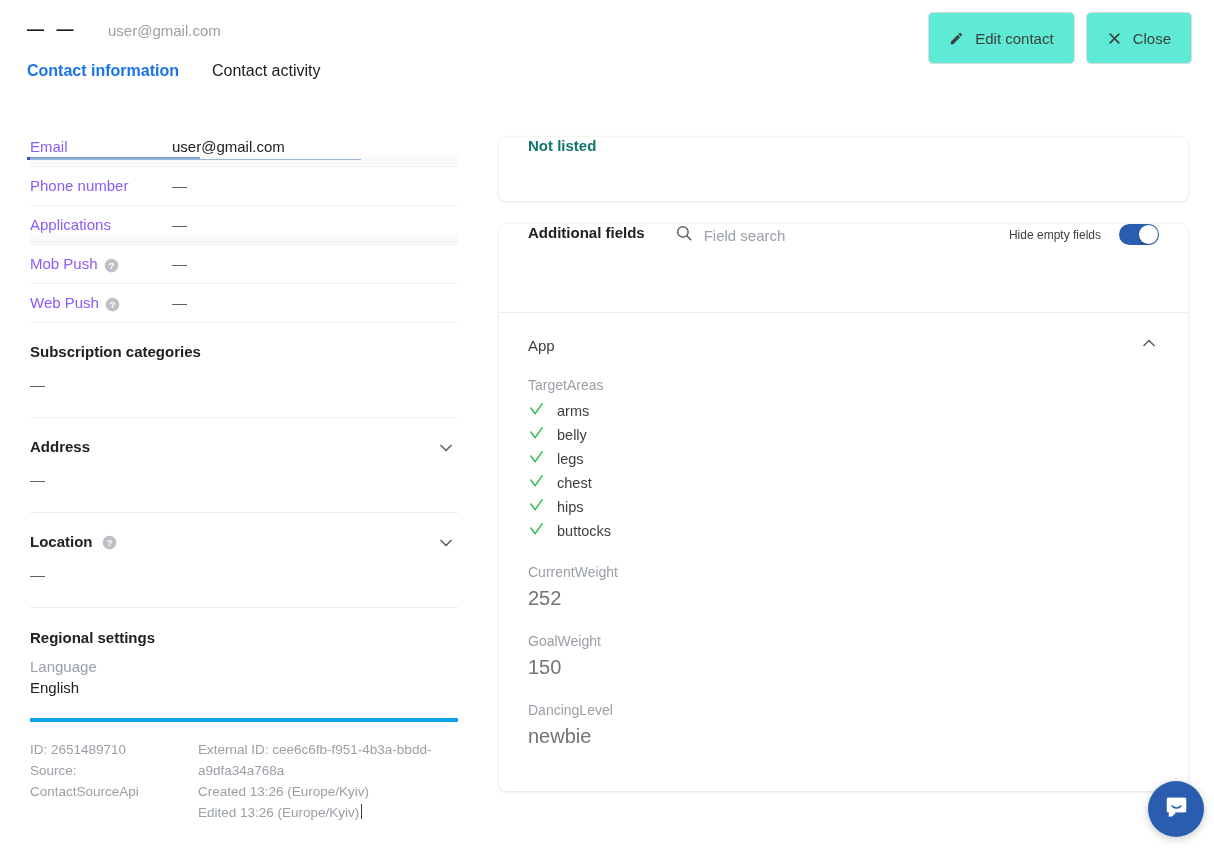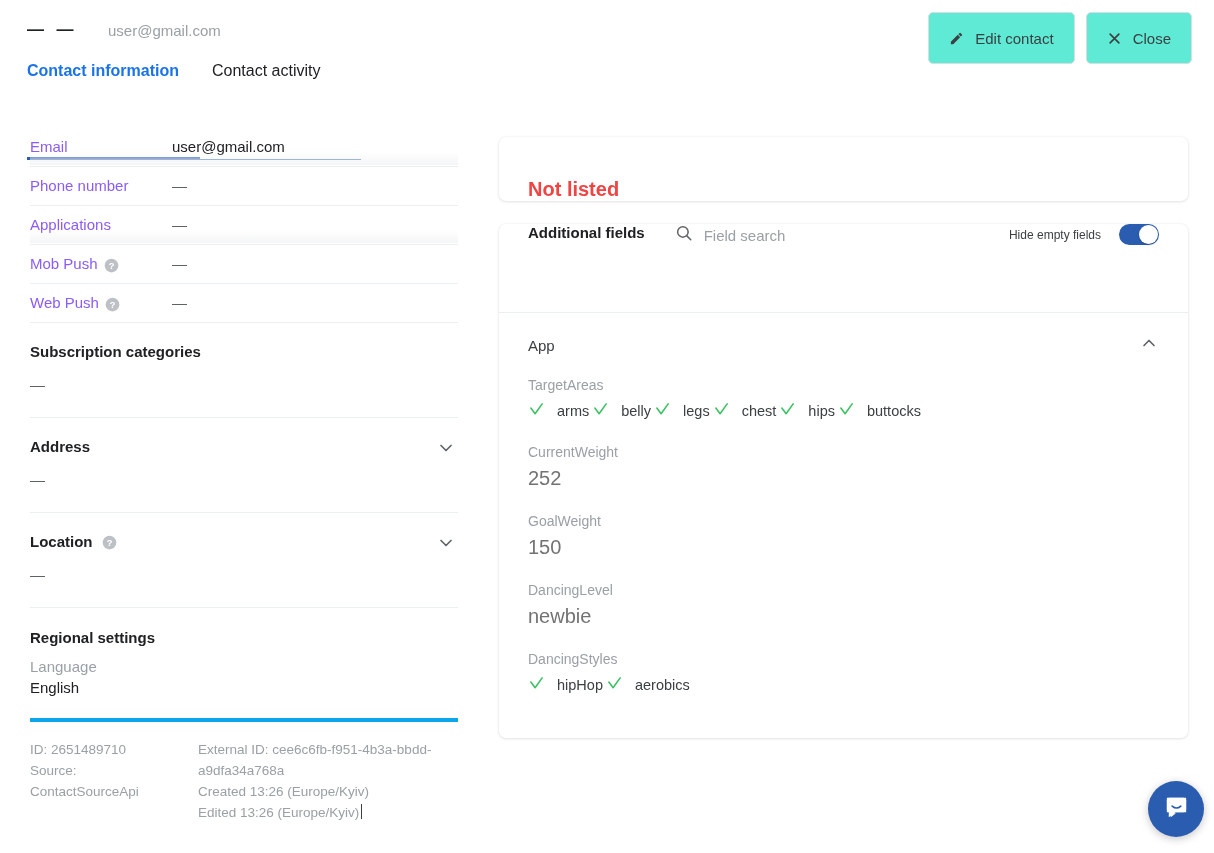--- a/index.html
+++ b/index.html
@@ -114,22 +114,22 @@
 
   
   .right-col {
     position: absolute; left: 499px; top: 137px; width: 689px;
   }
   .card {
     background: #ffffff; border-radius: 7px;
     box-shadow: 0 1px 3px rgba(60,64,67,0.12), 0 0 2px rgba(60,64,67,0.10);
   }
   .card-notlisted {
-    height: 64px; display: flex; align-items: flex-end; padding: 0 29px;
-    font-size: 20px; font-weight: 700; color: #ef4444;
+    height: 64px; display: flex; align-items: flex-start; padding: 0 29px;
+    font-size: 15px; font-weight: 700; color: #0f766e;
   }
   .card-additional { margin-top: 23px; }
   .addl-header {
     height: 89px; display: flex; align-items: flex-start; padding: 0 29px;
     border-bottom: 1px solid #eceff1; position: relative;
   }
   .addl-title { font-size: 15px; font-weight: 700; color: #202124; }
   .addl-search {
     display: flex; align-items: center; gap: 11px; margin-left: 30px;
   }
@@ -152,21 +152,21 @@
     height: 64px; display: flex; align-items: center; padding: 0 29px;
     position: relative; cursor: pointer;
   }
   .group-title { font-size: 15px; color: #3c4043; }
   .group-chevron { position: absolute; right: 29px; }
 
   .group-body { padding: 0 29px 20px 29px; }
   .attr { margin-bottom: 23px; }
   .attr-key { font-size: 14px; color: #9aa0a6; margin-bottom: 7px; }
   .attr-val { font-size: 20px; color: #737373; }
-  .attr-list { display: flex; flex-direction: row; gap: 3px; margin-top: 1px; }
+  .attr-list { display: flex; flex-direction: column; gap: 3px; margin-top: 1px; }
   .attr-item { display: flex; align-items: center; gap: 12px; height: 21px; }
   .attr-item span { font-size: 14.5px; color: #3c4043; }
 
   
   .chat-launcher {
     position: absolute; right: 10px; bottom: 16px;
     width: 56px; height: 56px; border-radius: 50%;
     background: #2a5db0; cursor: pointer;
     display: flex; align-items: center; justify-content: center;
     box-shadow: 0 2px 8px rgba(0,0,0,0.22);
@@ -406,37 +406,20 @@
       <div class="attr">
         <div class="attr-key">GoalWeight</div>
         <div class="attr-val">150</div>
       </div>
 
       <div class="attr">
         <div class="attr-key">DancingLevel</div>
         <div class="attr-val">newbie</div>
       </div>
 
-      <div class="attr">
-        <div class="attr-key">DancingStyles</div>
-        <div class="attr-list">
-          <div class="attr-item">
-            <span><svg width="17" height="17" viewBox="0 0 24 24" fill="none" stroke="#3ac162" stroke-width="2.2" stroke-linecap="round" stroke-linejoin="round">
-                  <path d="M4 10l6 8 10-14"></path>
-                </svg></span>
-            <span>hipHop</span>
-          </div>
-          <div class="attr-item">
-            <span><svg width="17" height="17" viewBox="0 0 24 24" fill="none" stroke="#3ac162" stroke-width="2.2" stroke-linecap="round" stroke-linejoin="round">
-                  <path d="M4 10l6 8 10-14"></path>
-                </svg></span>
-            <span>aerobics</span>
-          </div>
-        </div>
-      </div>
 
     </div>
   </div>
 </div>
 
 <div class="chat-launcher">
   <span>
     <svg width="27" height="27" viewBox="0 0 28 28">
       <path d="M4 4 h20 a0 0 0 0 1 0 0 v15 a0 0 0 0 1 0 0 h-11 l-7 5 v-5 h-2 a0 0 0 0 1 0 0 z" fill="#ffffff" rx="2"></path>
       <rect x="4" y="4" width="20" height="15" rx="2.5" fill="#ffffff"></rect>

